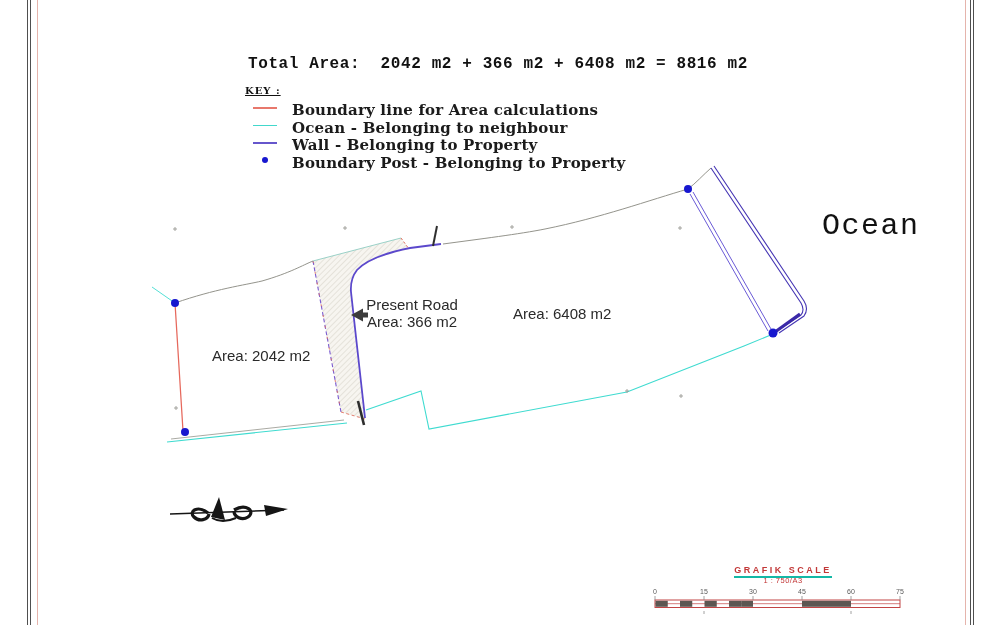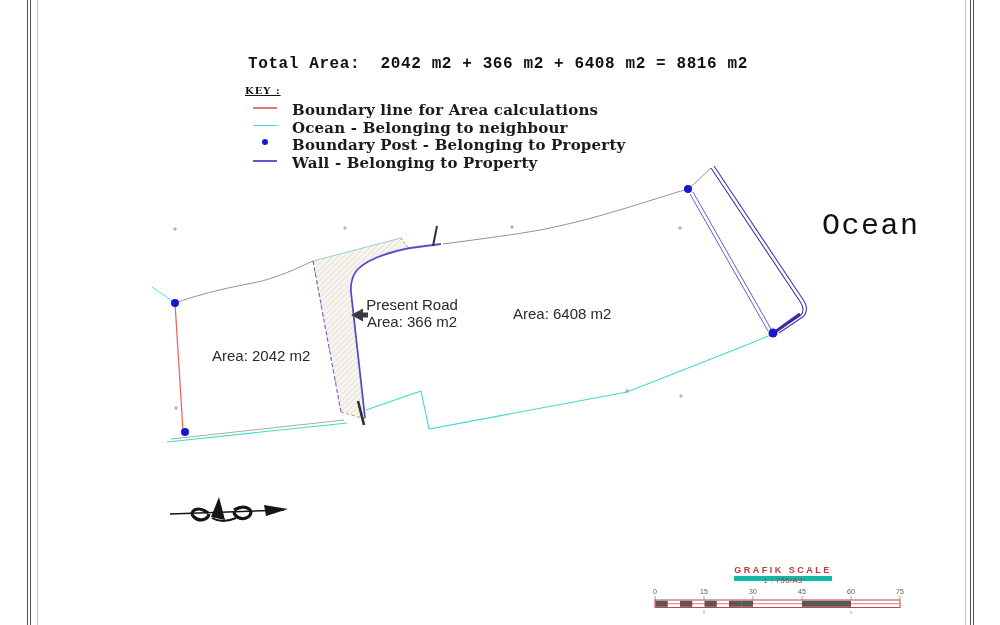--- a/index.html
+++ b/index.html
@@ -36,21 +36,21 @@
   .label-left{left:212px;top:347px;}
   .label-right{left:513px;top:305px;}
   .label-road{left:360px;top:296px;width:104px;text-align:center;line-height:17px;}
   .ocean{position:absolute;left:822px;top:209px;
      font-family:"Liberation Mono",monospace;font-size:30px;color:#111;
      letter-spacing:1.5px;}
 
   
   .gscale-title{position:absolute;left:703px;top:565px;width:160px;text-align:center;
      font-size:9px;font-weight:bold;color:#c23737;letter-spacing:2.5px;}
-  .gscale-title span{border-bottom:5px solid #14b8a6;padding-bottom:1px;}
+  .gscale-title span{border-bottom:2px solid #14b8a6;padding-bottom:1px;}
   .gscale-ratio{position:absolute;left:703px;top:576px;width:160px;text-align:center;
      font-size:7.5px;color:#c23737;letter-spacing:.5px;}
   .gscale-tick{position:absolute;top:588px;width:14px;margin-left:-7px;
      text-align:center;font-size:7px;color:#5a5a5a;}
 
   svg{position:absolute;left:0;top:0;}
 </style>
 </head>
 <body>
 
@@ -67,26 +67,26 @@
   <div class="key-heading">KEY :</div>
   <div class="key-row">
     <span class="key-swatch sw-red"></span>
     <span class="key-label">Boundary line for Area calculations</span>
   </div>
   <div class="key-row">
     <span class="key-swatch sw-cyan"></span>
     <span class="key-label">Ocean - Belonging to neighbour</span>
   </div>
   <div class="key-row">
+    <span class="key-swatch sw-purple"></span>
+    <span class="key-label">Wall - Belonging to Property</span>
+  </div>
+  <div class="key-row">
     <span class="key-dot"></span>
     <span class="key-label">Boundary Post - Belonging to Property</span>
-  </div>
-  <div class="key-row">
-    <span class="key-swatch sw-purple"></span>
-    <span class="key-label">Wall - Belonging to Property</span>
   </div>
 </div>
 
 <svg width="1000" height="625" viewBox="0 0 1000 625">
   <defs>
     <pattern id="hatch" width="4" height="4" patternUnits="userSpaceOnUse" patternTransform="rotate(45)">
       <rect width="4" height="4" fill="#f7f5f0"></rect>
       <line x1="0" y1="0" x2="0" y2="4" stroke="#ccc6ba" stroke-width="0.8"></line>
     </pattern>
   </defs>

